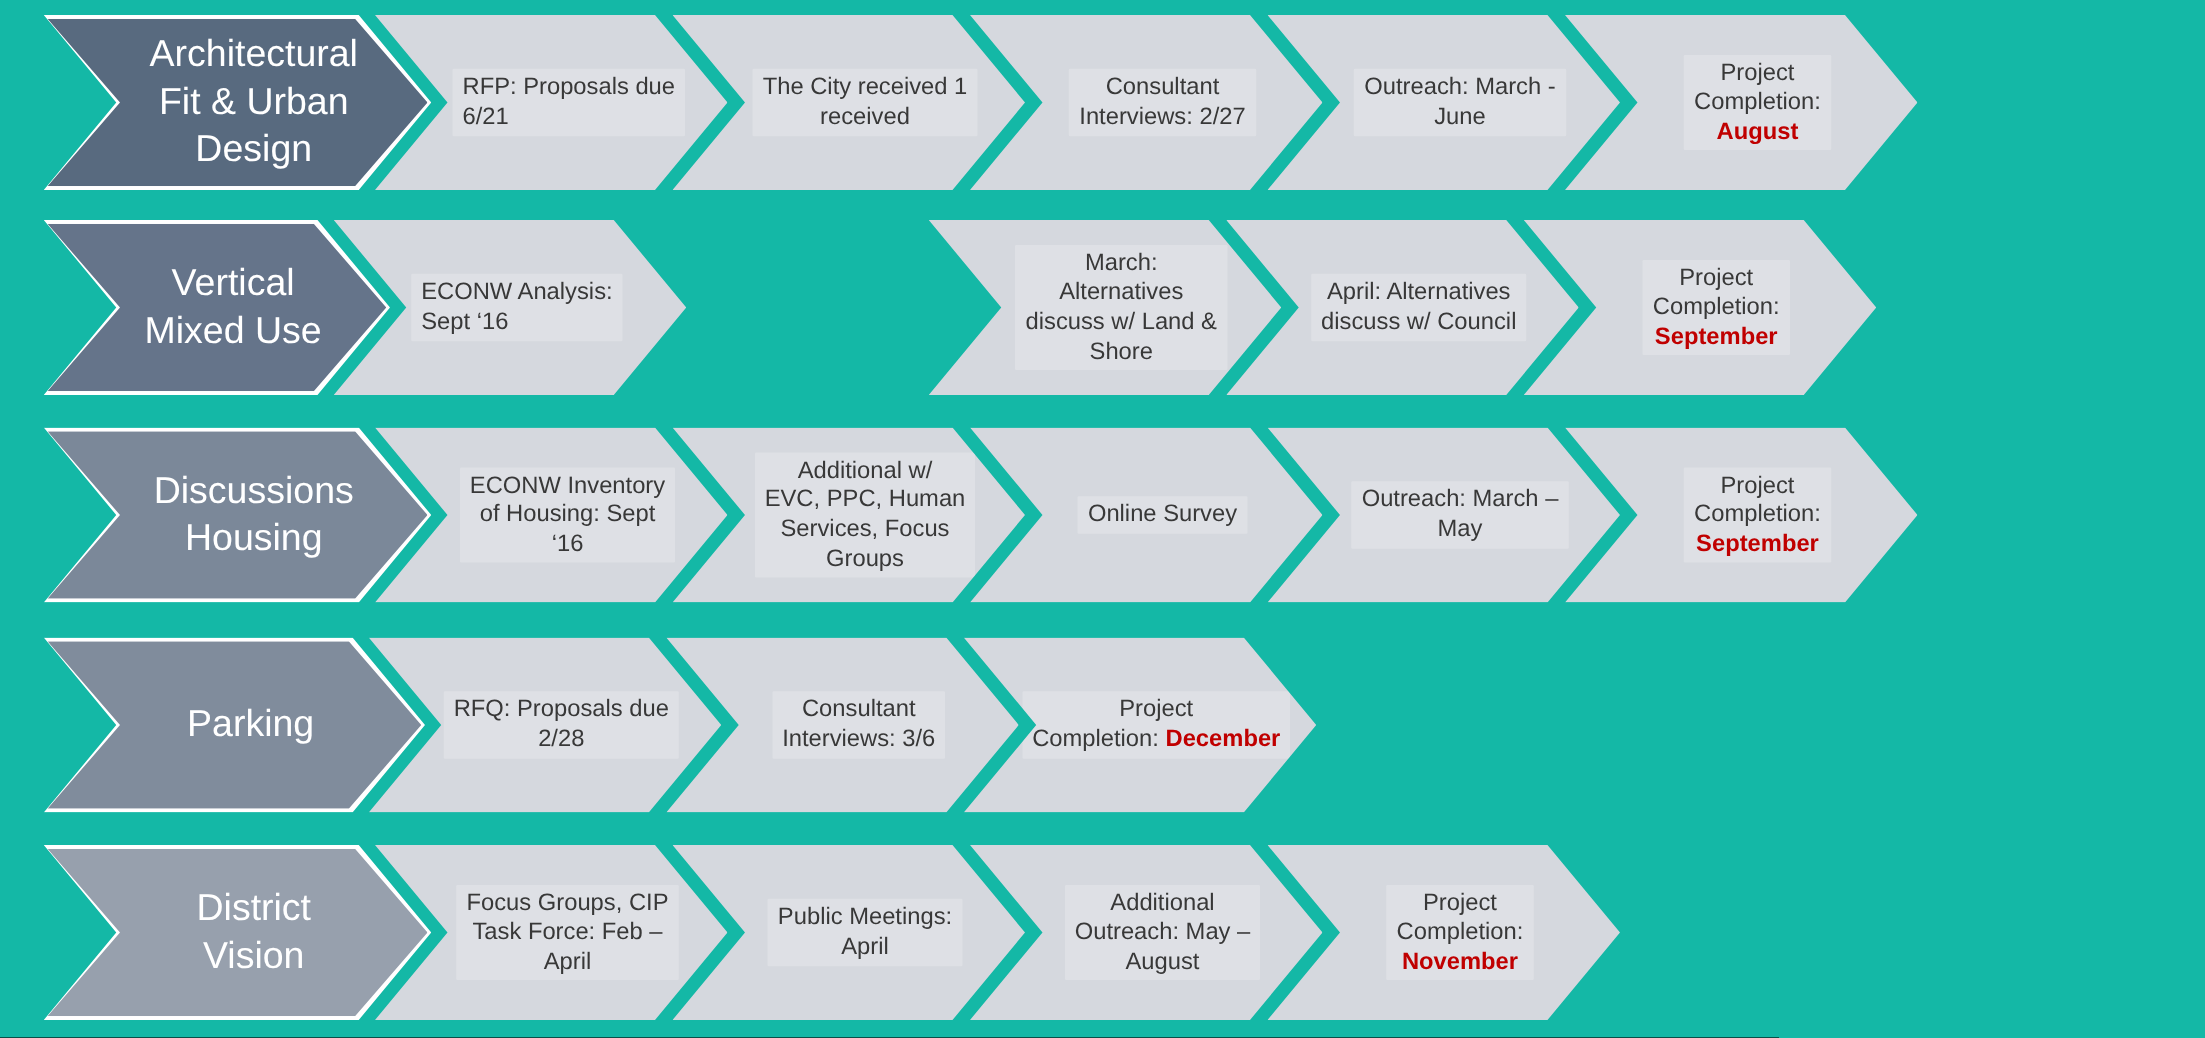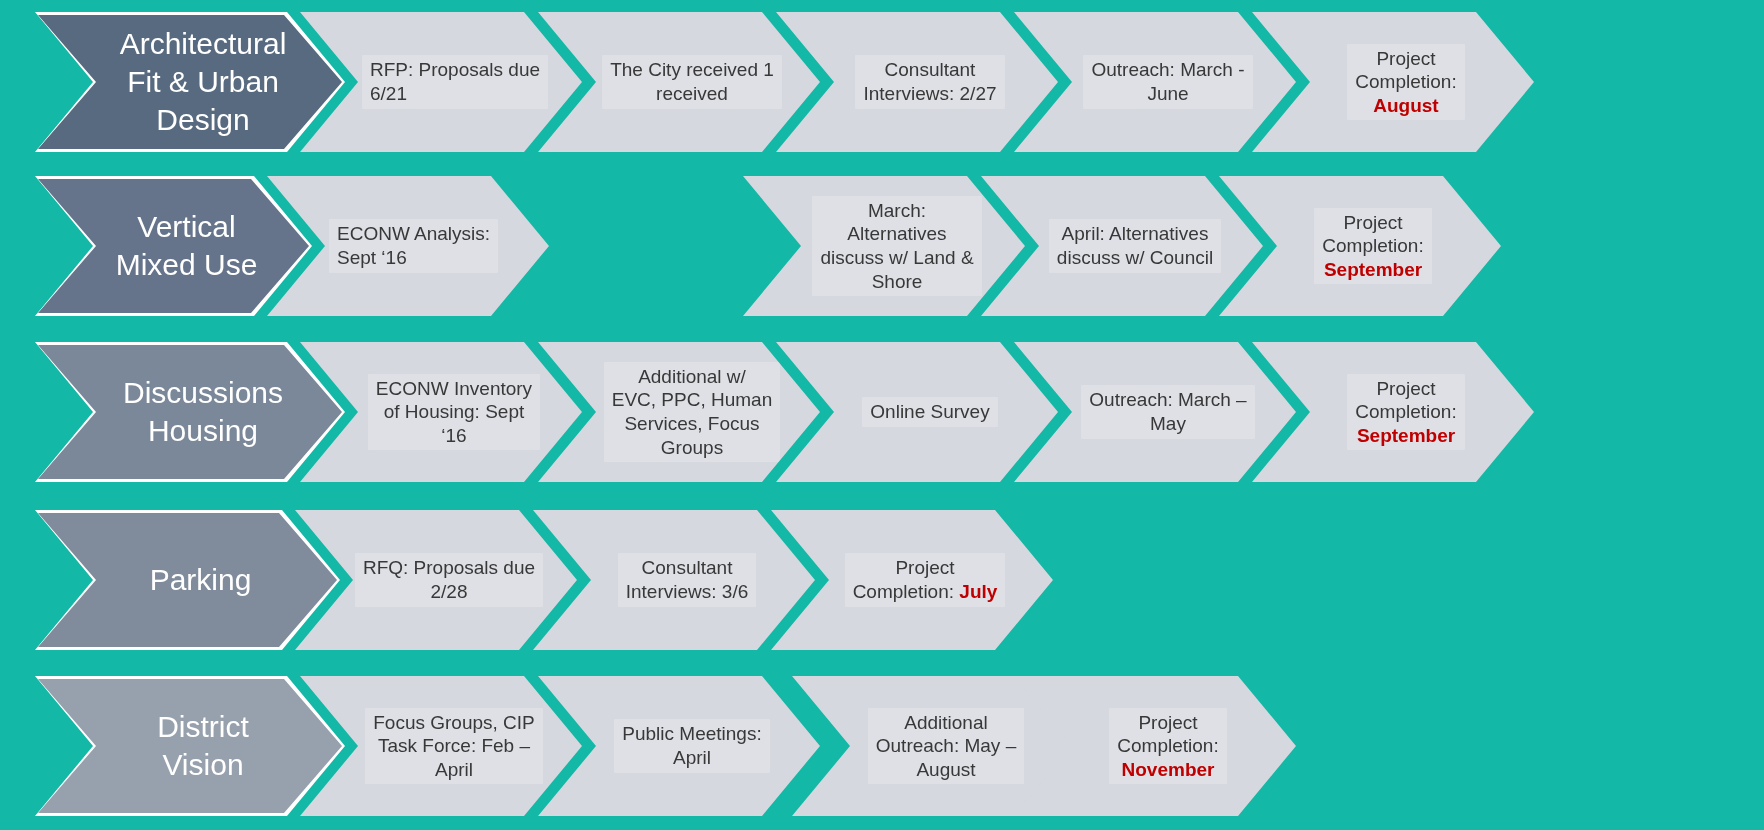--- a/index.html
+++ b/index.html
@@ -208,21 +208,21 @@
           <div class="txtbox">
             <div class="line"><span>Consultant</span></div>
             <div class="line"><span>Interviews: 3/6</span></div>
           </div>
         </div>
       </div>
       <div class="chev" style="left: 771px; width: 282px; height: 140px; background: rgb(213, 216, 222);">
         <div class="step-text" style="color: rgb(56, 56, 56);">
           <div class="txtbox">
             <div class="line"><span>Project</span></div>
-            <div class="line"><span>Completion: </span><span class="red" style="color: rgb(192, 0, 0);">July</span></div>
+            <div class="line"><span>Completion: </span><span class="red" style="color: rgb(192, 0, 0);">December</span></div>
           </div>
         </div>
       </div>
     </div>
     <div class="row" style="top: 676px; height: 140px;">
       <div class="chev hdr-outer" style="left: 35px; width: 310px; height: 140px; background: rgb(255, 255, 255);">
         <div class="hdr-inner" style="background: rgb(151, 160, 173);"></div>
         <div class="hdr-label" style="color: rgb(255, 255, 255);">
           <div class="line">District</div>
           <div class="line">Vision</div>
@@ -238,21 +238,21 @@
         </div>
       </div>
       <div class="chev" style="left: 538px; width: 282px; height: 140px; background: rgb(213, 216, 222);">
         <div class="step-text" style="color: rgb(56, 56, 56);">
           <div class="txtbox">
             <div class="line"><span>Public Meetings:</span></div>
             <div class="line"><span>April</span></div>
           </div>
         </div>
       </div>
-      <div class="chev" style="left: 792px; width: 282px; height: 140px; background: rgb(213, 216, 222);">
+      <div class="chev" style="left: 776px; width: 282px; height: 140px; background: rgb(213, 216, 222);">
         <div class="step-text" style="color: rgb(56, 56, 56);">
           <div class="txtbox">
             <div class="line"><span>Additional</span></div>
             <div class="line"><span>Outreach: May –</span></div>
             <div class="line"><span>August</span></div>
           </div>
         </div>
       </div>
       <div class="chev" style="left: 1014px; width: 282px; height: 140px; background: rgb(213, 216, 222);">
         <div class="step-text" style="color: rgb(56, 56, 56);">

